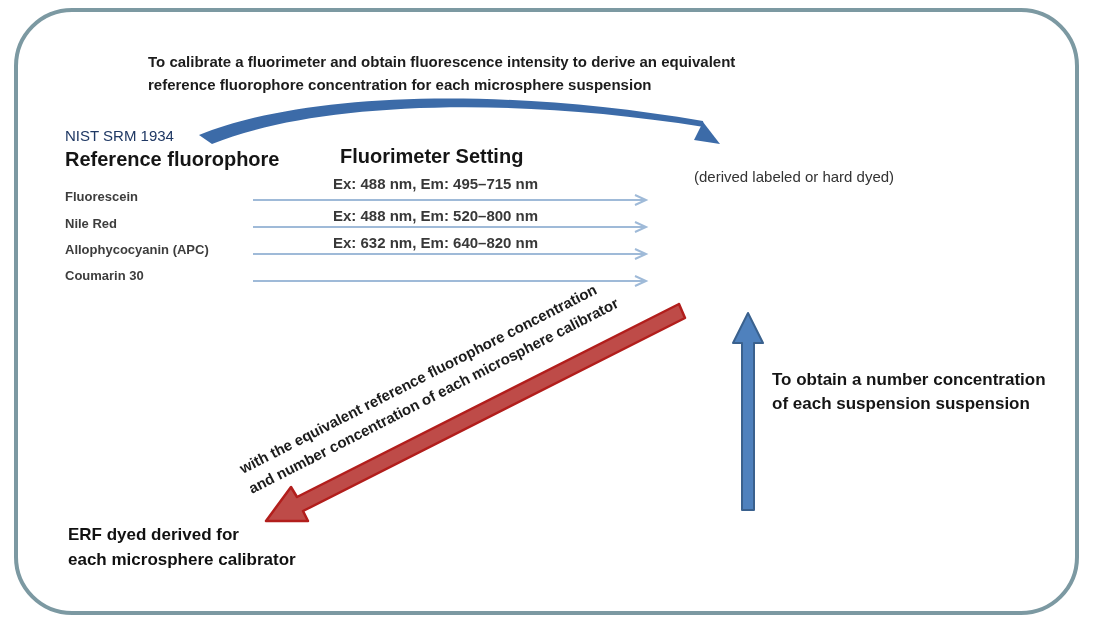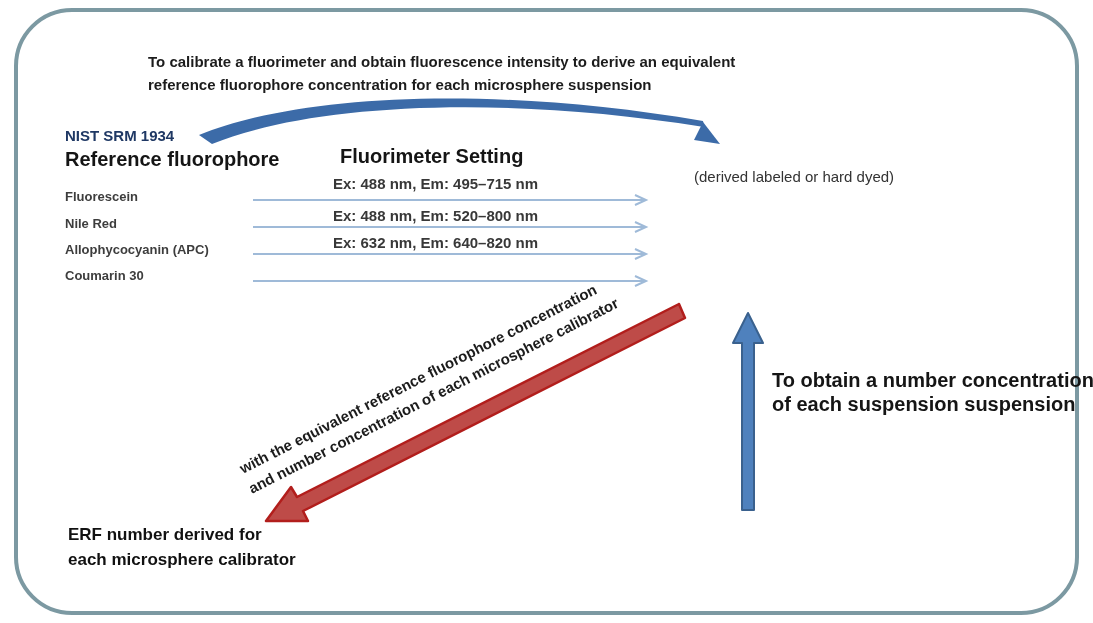--- a/index.html
+++ b/index.html
@@ -6,30 +6,30 @@
   #stage{
     position:relative;width:1093px;height:623px;background:#ffffff;
     font-family:"Liberation Sans",sans-serif;overflow:hidden;color:#1a1a1a;
   }
   .frame{
     position:absolute;left:14px;top:8px;width:1057px;height:599px;
     border:4px solid #7C99A2;border-radius:58px;background:transparent;
   }
   .abs{position:absolute;white-space:nowrap;}
   .top-note{left:148px;top:50px;font-size:15px;font-weight:bold;line-height:23px;color:#1c1c1c;}
-  .nist{left:65px;top:127px;font-size:15px;font-weight:bold;color:#1F3864;}
+  .nist{left:65px;top:127px;font-size:15px;font-weight:normal;color:#1F3864;}
   .col-header{font-size:20px;font-weight:bold;color:#151515;}
   .ref-header{left:65px;top:148px;}
   .setting-header{left:340px;top:145px;}
   .calib-header{left:697px;top:144px;}
   .calib-sub{left:694px;top:168px;font-size:15px;color:#333;}
   .fluor-label{left:65px;font-size:13px;font-weight:bold;color:#3d3d3d;}
   .setting-text{left:333px;font-size:15px;font-weight:bold;color:#383838;}
   .erf-note{left:68px;top:522px;font-size:17px;font-weight:bold;line-height:25px;color:#111;}
-  .number-note{left:772px;top:368px;font-size:20px;font-weight:bold;line-height:24px;color:#151515;}
+  .number-note{left:772px;top:368px;font-size:17px;font-weight:bold;line-height:24px;color:#151515;}
   .flow-note{left:678px;top:518px;font-size:16px;font-weight:bold;line-height:27px;color:#151515;}
   svg.overlay{position:absolute;left:0;top:0;pointer-events:none;}
   .rot-text{font-size:15px;font-weight:bold;fill:#1c1c1c;font-family:"Liberation Sans",sans-serif;}
 </style>
 </head>
 <body>
 
 <div id="stage">
 
   <div class="frame"></div>
@@ -71,21 +71,21 @@
   <div class="abs fluor-label" style="top:189px">Fluorescein</div>
   <div class="abs fluor-label" style="top:216px">Nile Red</div>
   <div class="abs fluor-label" style="top:242px">Allophycocyanin (APC)</div>
   <div class="abs fluor-label" style="top:268px">Coumarin 30</div>
 
   <div class="abs setting-text" style="top:175px">Ex: 488 nm, Em: 495–715 nm</div>
   <div class="abs setting-text" style="top:207px">Ex: 488 nm, Em: 520–800 nm</div>
   <div class="abs setting-text" style="top:234px">Ex: 632 nm, Em: 640–820 nm</div>
 
   <div class="abs erf-note">
-    <div>ERF number derived for</div>
+    <div>ERF dyed derived for</div>
     <div>each microsphere calibrator</div>
   </div>
 
   <div class="abs number-note">
     <div>To obtain a number concentration</div>
     <div>of each suspension suspension</div>
   </div>
 
 
 </div>

